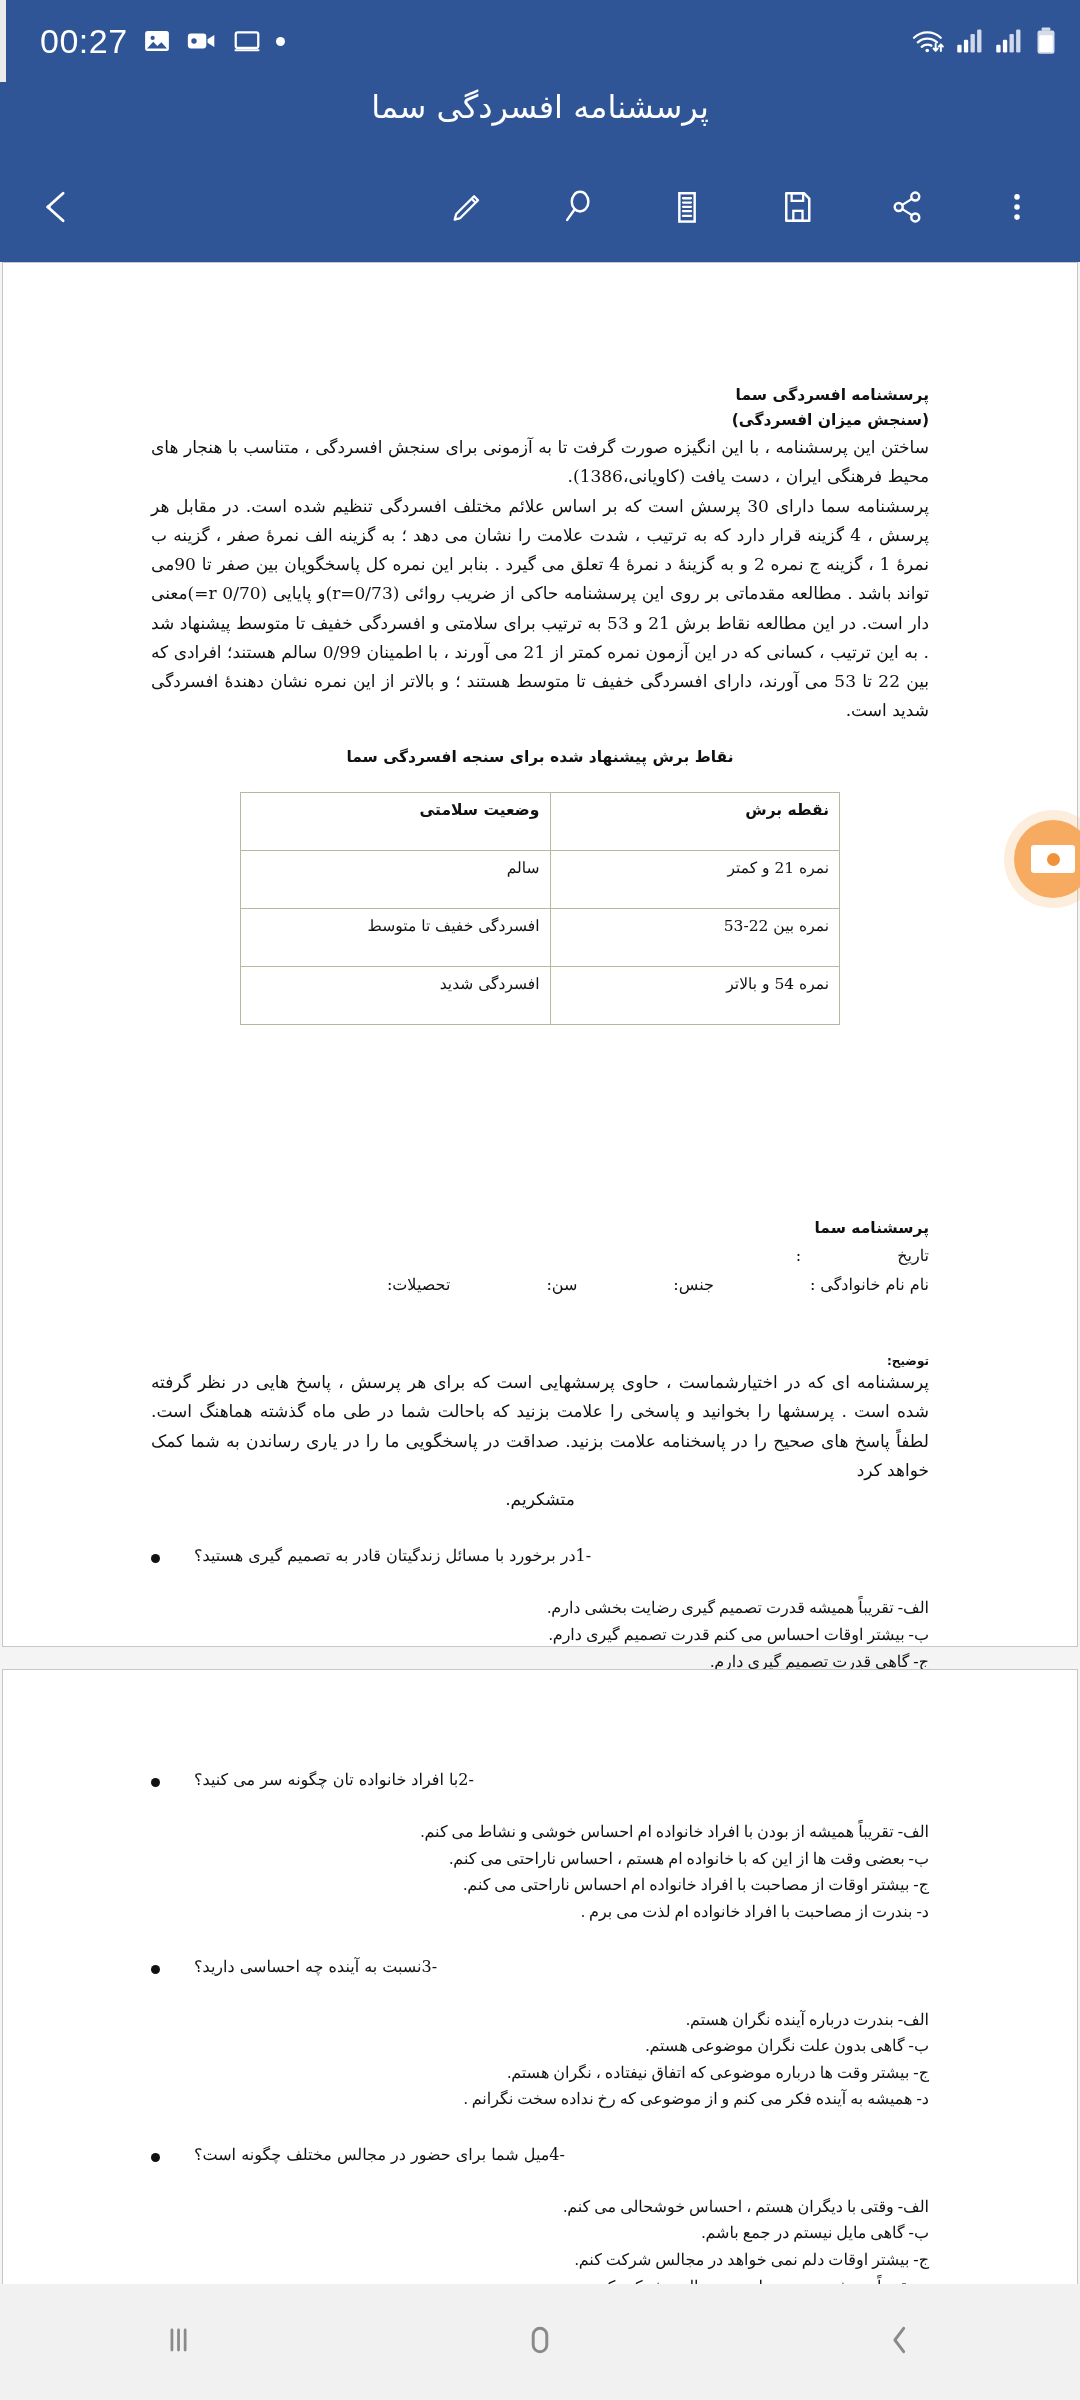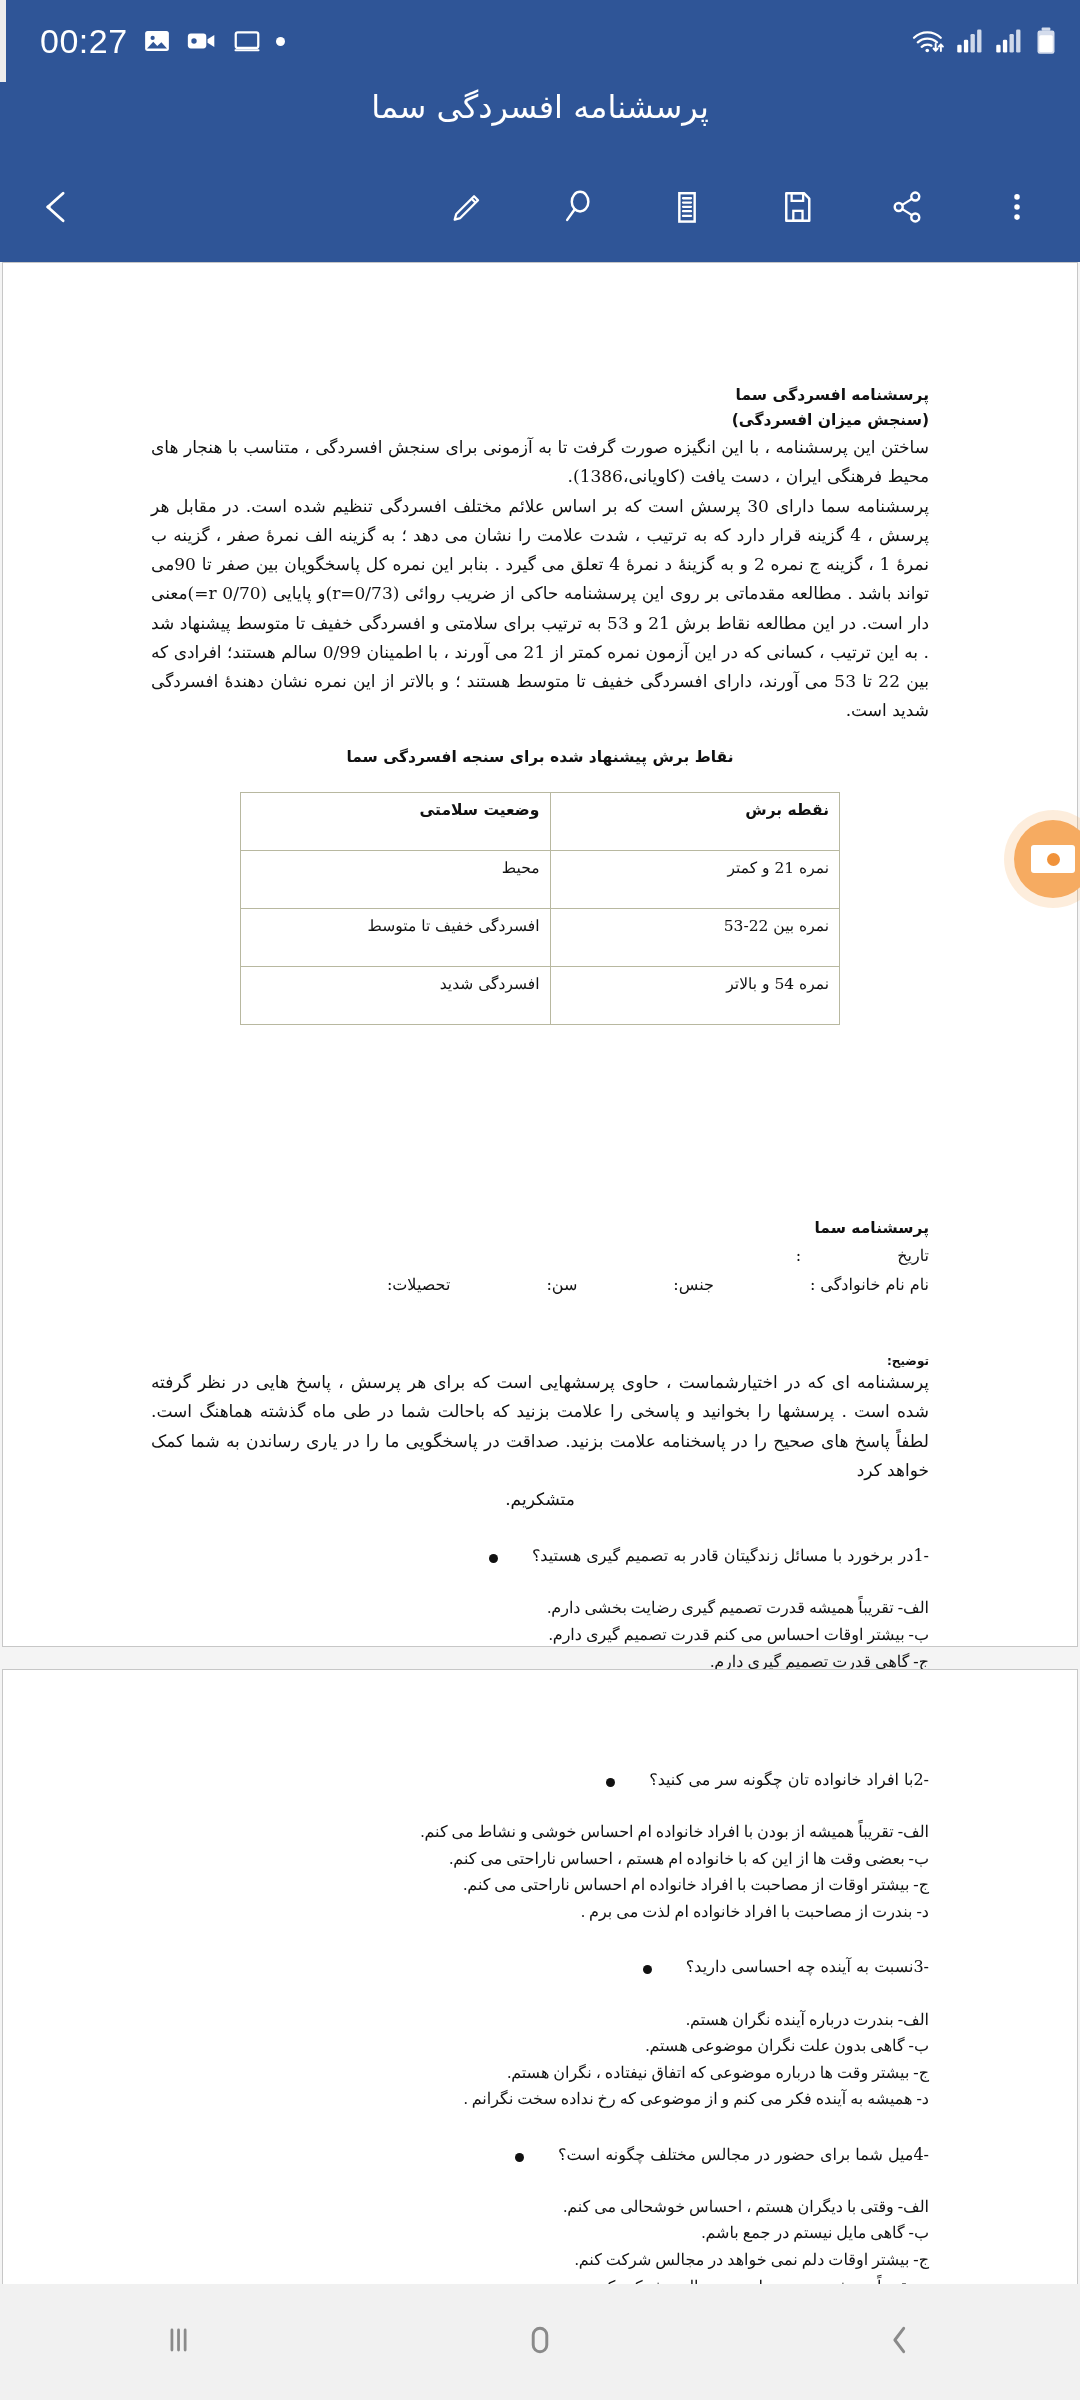--- a/index.html
+++ b/index.html
@@ -153,20 +153,21 @@
   .form-title { font-weight: bold; font-family: "DejaVu Sans", sans-serif; font-size: 15.5px; }
   .form-row { display: flex; justify-content: flex-start; gap: 96px; }
   .form-row span { white-space: nowrap; }
 
   .sec-label { font-weight: bold; font-family: "DejaVu Sans", sans-serif; font-size: 12px; }
 
   .q-item {
     display: flex;
     flex-direction: row;
     align-items: flex-start;
+    justify-content: flex-end;
     gap: 34px;
     font-size: 16px;
     line-height: 1.7;
     font-family: "DejaVu Serif", serif;
   }
   .q-bullet {
     width: 9px; height: 9px; border-radius: 50%;
     background: #111; flex: 0 0 auto;
     margin-top: 12px;
     order: 2;
@@ -375,21 +376,21 @@
         <div class="tbl-caption">نقاط برش پیشنهاد شده برای سنجه افسردگی سما</div>
 
         <table class="cut-table">
           <tbody>
             <tr>
               <td class="hd c-point">نقطه برش</td>
               <td class="hd c-state">وضعیت سلامتی</td>
             </tr>
             <tr>
               <td class="c-point">نمره 21 و کمتر</td>
-              <td class="c-state">محیط</td>
+              <td class="c-state">سالم</td>
             </tr>
             <tr>
               <td class="c-point">نمره بین 22-53</td>
               <td class="c-state">افسردگی خفیف تا متوسط</td>
             </tr>
             <tr>
               <td class="c-point">نمره 54 و بالاتر</td>
               <td class="c-state">افسردگی شدید</td>
             </tr>
           </tbody>

